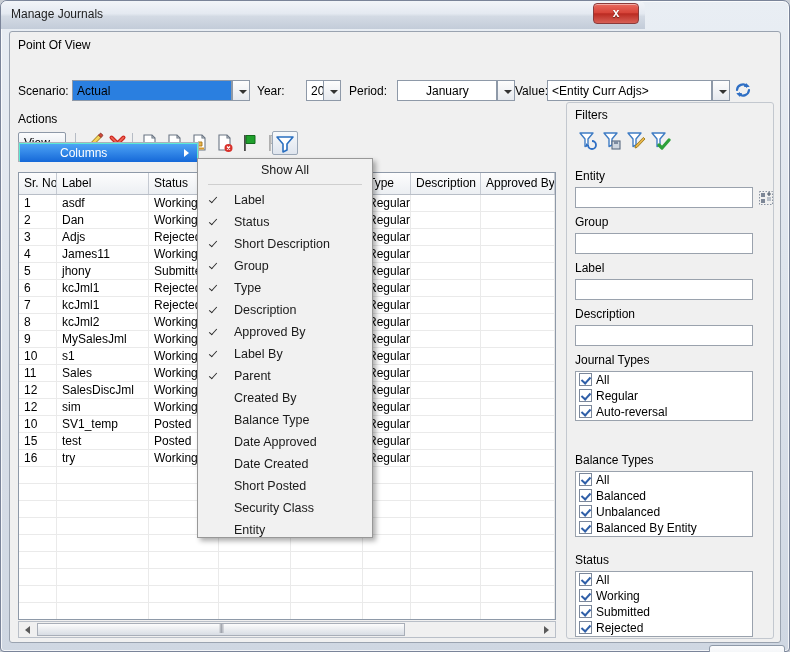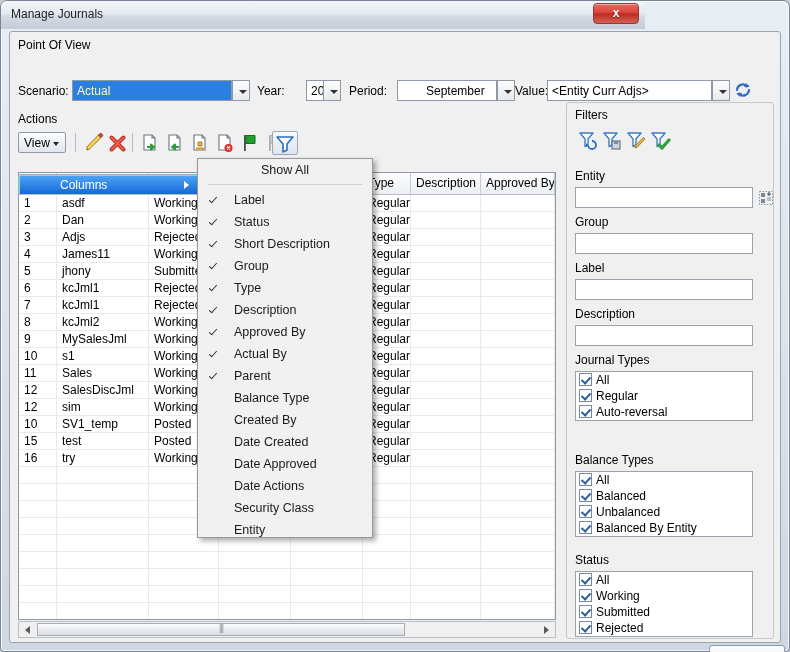--- a/index.html
+++ b/index.html
@@ -58,21 +58,21 @@
 
   
   #pov-label { position:absolute; left:8px; top:6px; font-size:12px; }
   .pov-cap { position:absolute; font-size:12px; top:52px; }
   .field {
     position:absolute; height:21px; background:#fff;
     border:1px solid #8e99a8; top:48px;
   }
   .field .val { position:absolute; left:4px; top:3px; font-size:12px; white-space:nowrap; }
   .field.sel { background:#2a7fe0; }
-  .field.sel .val { color:#fef9c3; }
+  .field.sel .val { color:#000000; }
   .ddbtn {
     position:absolute; top:48px; width:18px; height:21px;
     background:linear-gradient(to bottom,#fdfdfd,#e6e9ee);
     border:1px solid #8e99a8;
     cursor:pointer;
   }
   .ddbtn::after {
     content:""; position:absolute; left:6px; top:9px;
     border-left:4px solid transparent; border-right:4px solid transparent;
     border-top:4px solid #333;
@@ -177,21 +177,21 @@
   
   #closebtn {
     position:absolute; left:699px; top:613px; width:76px; height:25px;
     background:linear-gradient(to bottom,#fbfcfd,#e3e7ed);
     border:1px solid #8e99a8; border-radius:3px;
     font-size:12px; cursor:pointer; text-align:center; line-height:23px;
   }
 
   
   #viewmenu {
-    position:absolute; left:8px; top:142px; width:181px; height:20px;
+    position:absolute; left:8px; top:110px; width:181px; height:20px;
     background:#5eead4; border:1px solid #a9b0ba;
   }
   #viewmenu .mi {
     position:absolute; left:1px; top:1px; right:1px; height:18px;
     background:linear-gradient(to bottom,#4da3f5,#1568d8);
     color:#fff; font-size:12px; line-height:18px; padding-left:40px;
     cursor:pointer;
   }
   #viewmenu .mi .sub {
     position:absolute; right:8px; top:5px; width:0;height:0;
@@ -236,21 +236,21 @@
     <div class="ddbtn" style="left:222px;"></div>
 
     <div class="pov-cap" style="left:247px;top:52px;">Year:</div>
     <div class="field" style="left:296px;width:32px;">
       <span class="val">2007</span>
     </div>
     <div class="ddbtn" style="left:313px;"></div>
 
     <div class="pov-cap" style="left:339px;top:52px;">Period:</div>
     <div class="field" style="left:387px;width:100px;">
-      <span class="val" style="left:28px;">September</span>
+      <span class="val" style="left:28px;">January</span>
     </div>
     <div class="ddbtn" style="left:487px;"></div>
 
     <div class="pov-cap" style="left:505px;top:52px;">Value:</div>
     <div class="field" style="left:537px;width:165px;">
       <span class="val">&lt;Entity Curr Adjs&gt;</span>
     </div>
     <div class="ddbtn" style="left:702px;"></div>
 
     <div id="refresh-icon">
@@ -734,25 +734,25 @@
     <div id="colmenu">
         <div class="item center">Show All</div>
         <div class="sepline"></div>
         <div class="item"><span class="tick"></span><span>Label</span></div>
         <div class="item"><span class="tick"></span><span>Status</span></div>
         <div class="item"><span class="tick"></span><span>Short Description</span></div>
         <div class="item"><span class="tick"></span><span>Group</span></div>
         <div class="item"><span class="tick"></span><span>Type</span></div>
         <div class="item"><span class="tick"></span><span>Description</span></div>
         <div class="item"><span class="tick"></span><span>Approved By</span></div>
-        <div class="item"><span class="tick"></span><span>Actual By</span></div>
+        <div class="item"><span class="tick"></span><span>Label By</span></div>
         <div class="item"><span class="tick"></span><span>Parent</span></div>
+        <div class="item"><span>Created By</span></div>
         <div class="item"><span>Balance Type</span></div>
-        <div class="item"><span>Created By</span></div>
+        <div class="item"><span>Date Approved</span></div>
         <div class="item"><span>Date Created</span></div>
-        <div class="item"><span>Date Approved</span></div>
-        <div class="item"><span>Date Actions</span></div>
+        <div class="item"><span>Short Posted</span></div>
         <div class="item"><span>Security Class</span></div>
         <div class="item"><span>Entity</span></div>
       </div>
 
   </div>
 </div>
 
 </body></html>

